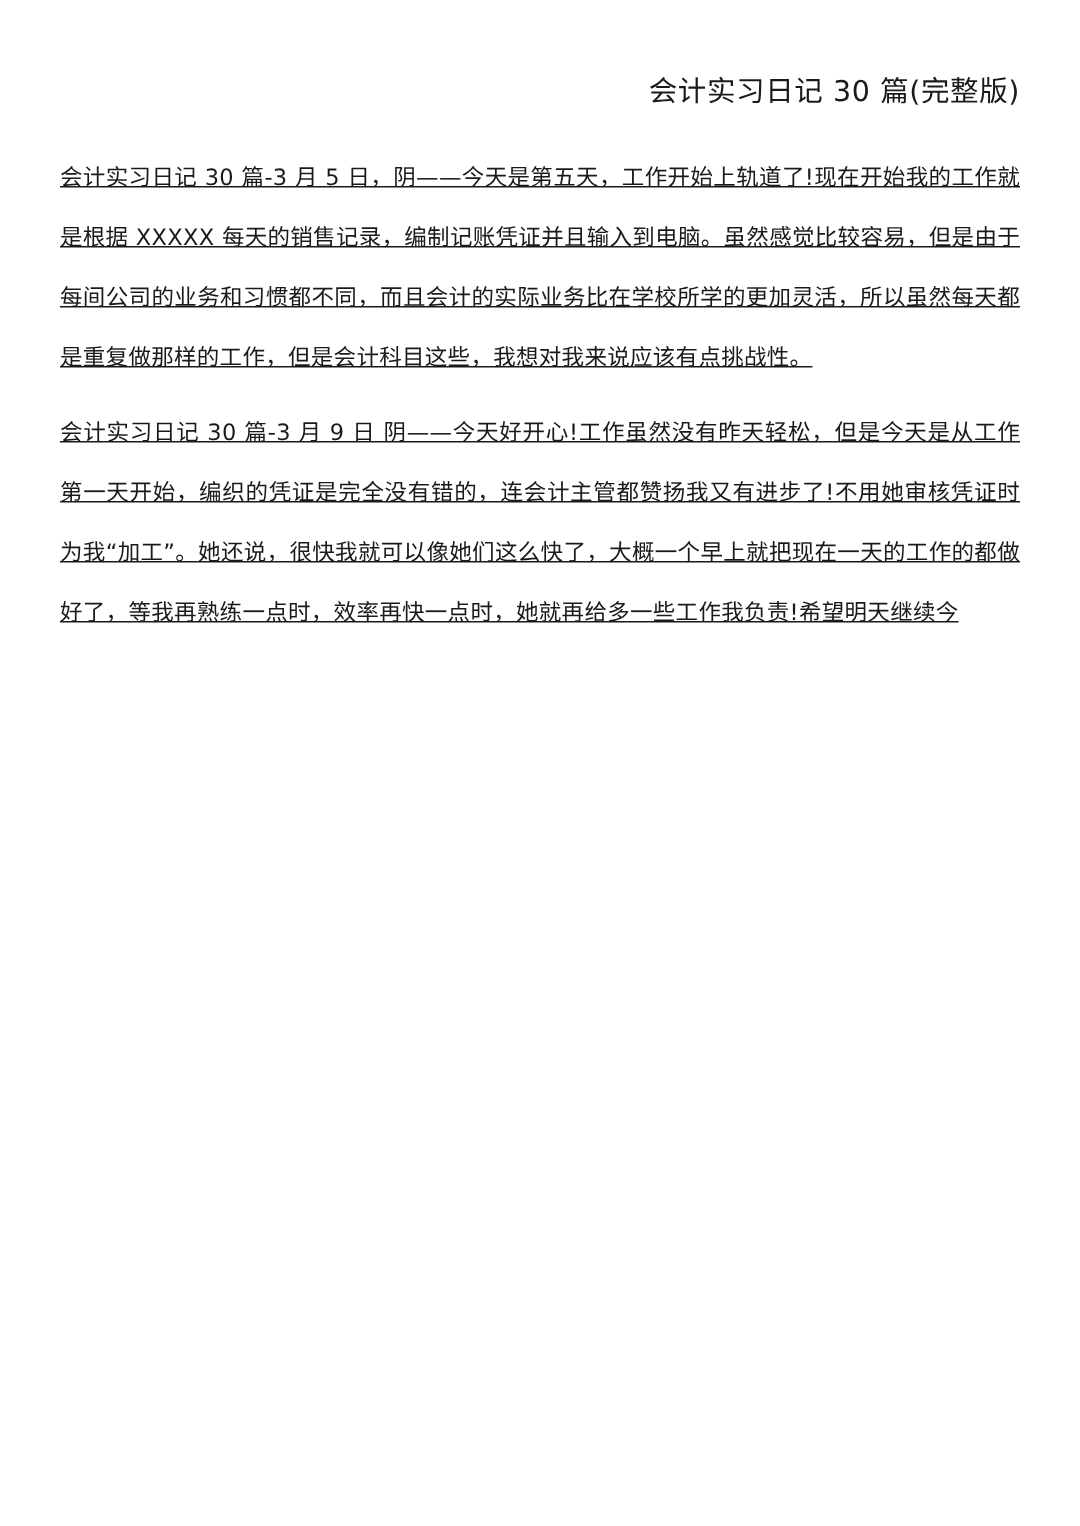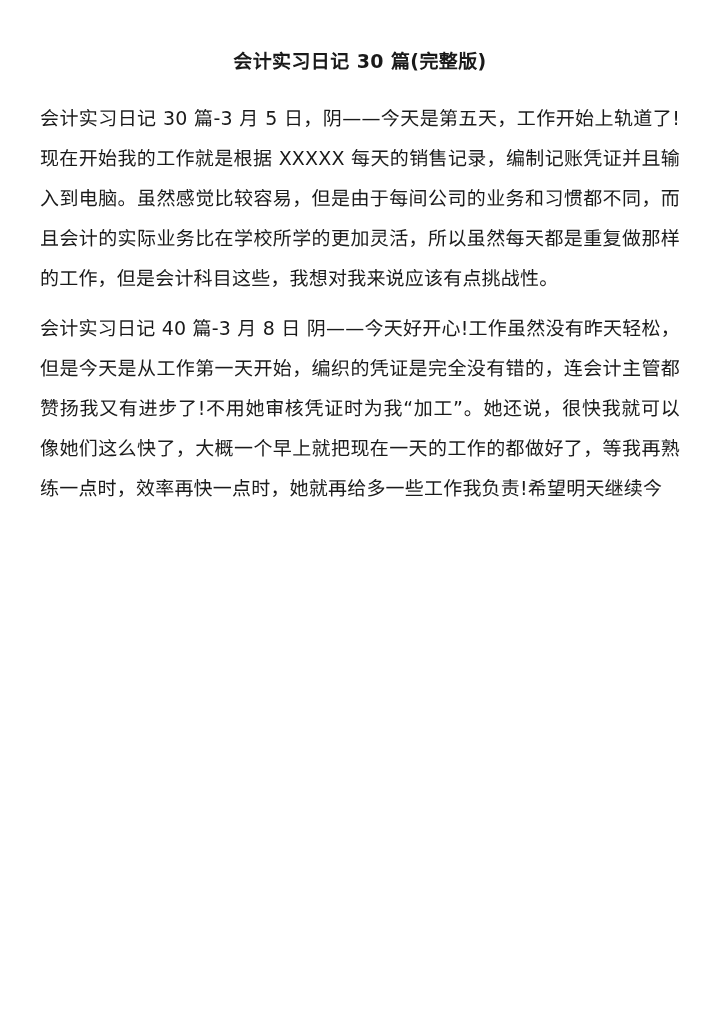--- a/index.html
+++ b/index.html
@@ -27,52 +27,53 @@
   .page-body {
     position: absolute;
     left: 40px;
     top: 44px;
     width: 640px;
   }
 
   .doc-title {
     font-size: 19px;
     line-height: 34px;
-    font-weight: 700;
+    font-weight: 400;
     letter-spacing: 0.4px;
     margin: 0 0 20px 0;
-    text-align: center;
+    text-align: right;
     white-space: pre-wrap;
   }
 
   .doc-paragraph {
-    font-size: 19px;
+    font-size: 15px;
     line-height: 40px;
     font-weight: 400;
     letter-spacing: 0.2px;
     margin: 0 0 10px 0;
     text-align: justify;
     text-justify: inter-character;
     text-align-last: left;
     white-space: pre-wrap;
     word-break: break-all;
+    text-decoration: underline;
   }
 
   .doc-paragraph:last-child {
     margin-bottom: 0;
   }
 </style>
 </head>
 <body>
 
 <div class="page">
   <div class="page-body">
 
     <h1 class="doc-title">会计实习日记 30 篇(完整版)</h1>
 
     <p class="doc-paragraph">会计实习日记 30 篇-3 月 5 日，阴——今天是第五天，工作开始上轨道了!现在开始我的工作就是根据 XXXXX 每天的销售记录，编制记账凭证并且输入到电脑。虽然感觉比较容易，但是由于每间公司的业务和习惯都不同，而且会计的实际业务比在学校所学的更加灵活，所以虽然每天都是重复做那样的工作，但是会计科目这些，我想对我来说应该有点挑战性。</p>
 
 
 
-    <p class="doc-paragraph">会计实习日记 40 篇-3 月 8 日 阴——今天好开心!工作虽然没有昨天轻松，但是今天是从工作第一天开始，编织的凭证是完全没有错的，连会计主管都赞扬我又有进步了!不用她审核凭证时为我“加工”。她还说，很快我就可以像她们这么快了，大概一个早上就把现在一天的工作的都做好了，等我再熟练一点时，效率再快一点时，她就再给多一些工作我负责!希望明天继续今</p>
+    <p class="doc-paragraph">会计实习日记 30 篇-3 月 9 日 阴——今天好开心!工作虽然没有昨天轻松，但是今天是从工作第一天开始，编织的凭证是完全没有错的，连会计主管都赞扬我又有进步了!不用她审核凭证时为我“加工”。她还说，很快我就可以像她们这么快了，大概一个早上就把现在一天的工作的都做好了，等我再熟练一点时，效率再快一点时，她就再给多一些工作我负责!希望明天继续今</p>
 
   </div>
 </div>
 
 </body></html>

